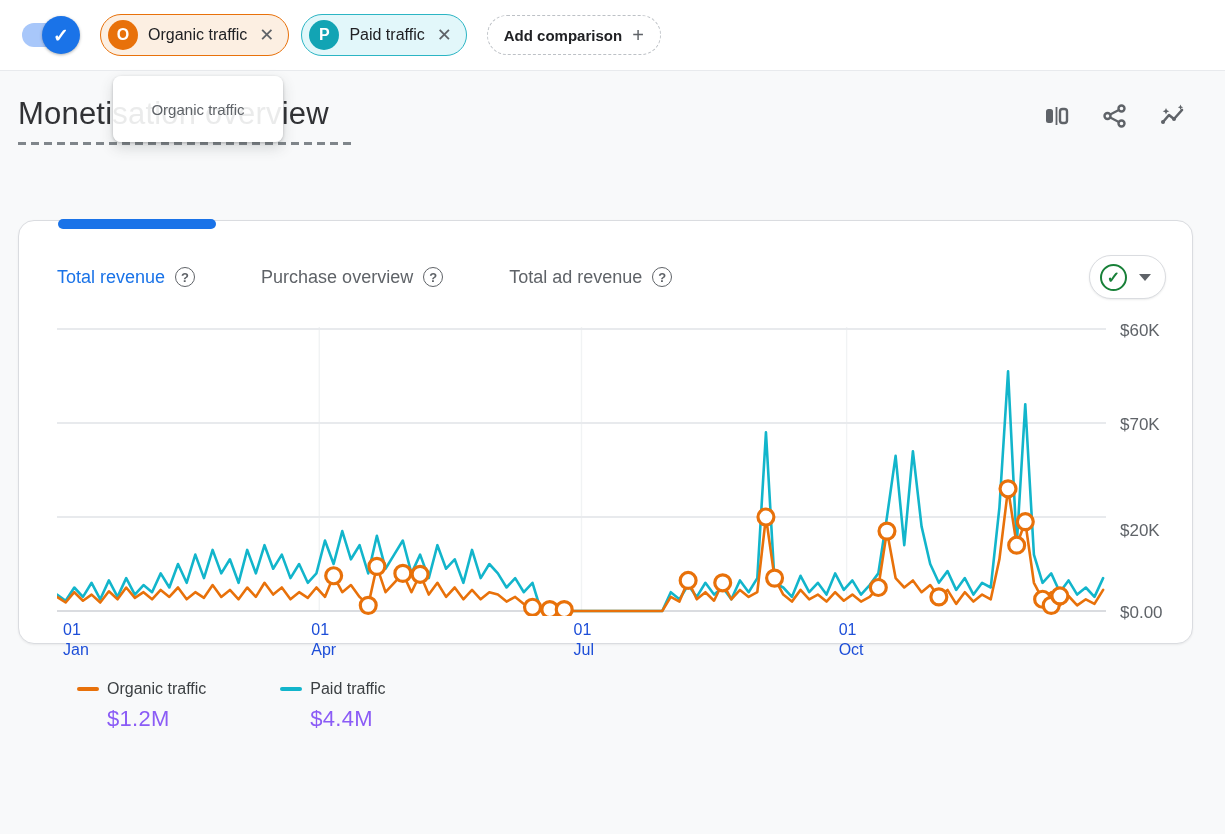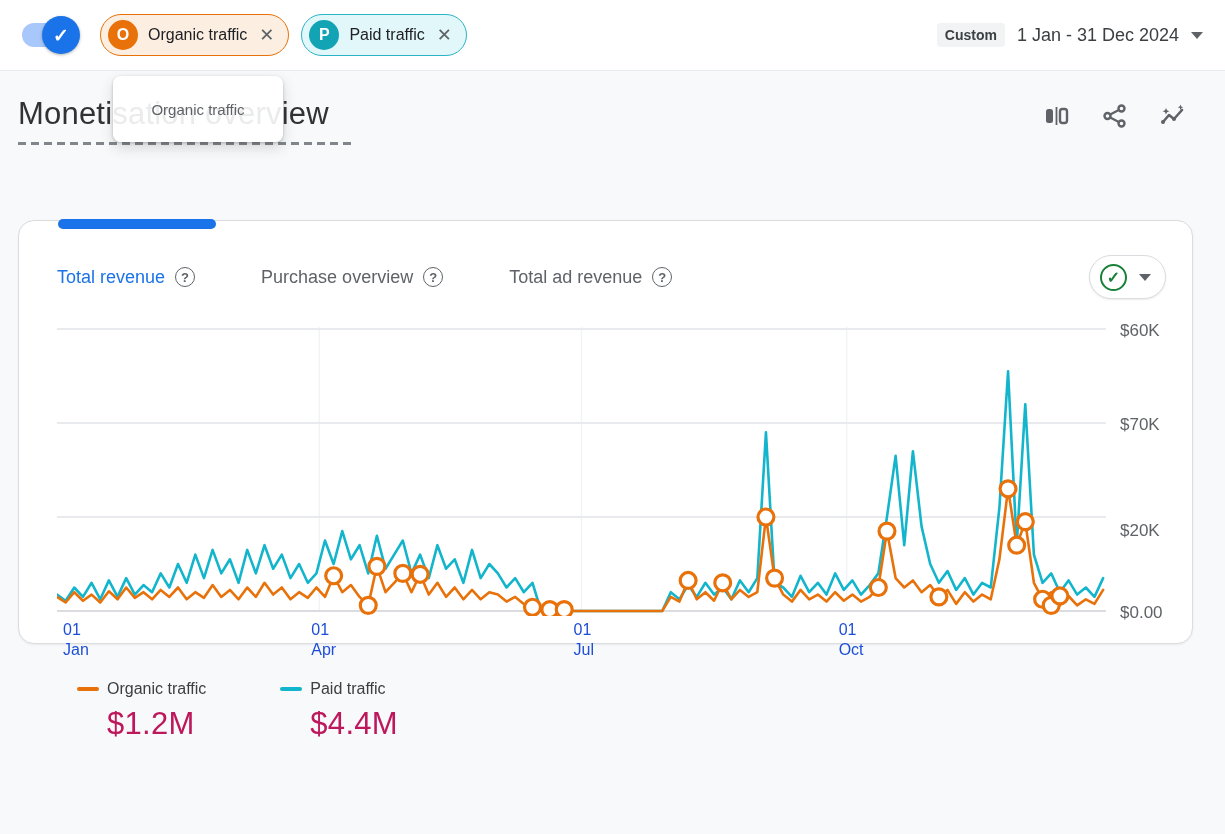--- a/index.html
+++ b/index.html
@@ -64,21 +64,21 @@
   .x-label { position:absolute; font-size:16px; color:#1d4ed8; line-height:1.25; white-space:nowrap; }
   .y-col { width:86px; position:relative; height:295px; flex:none; }
   .y-label { position:absolute; left:14px; font-size:17px; color:#5f6368; transform:translateY(-38%); }
 
   
   .legend { display:flex; gap:74px; padding-left:58px; margin-top:12px; }
   .legend-item { cursor:pointer; }
   .legend-top { display:flex; align-items:center; gap:8px; }
   .legend-dash { width:22px; height:4px; border-radius:2px; }
   .legend-label { font-size:16px; color:#3c4043; }
-  .legend-value { font-size:31px; color:#be185d; margin:8px 0 0 30px; letter-spacing:.3px; }
+  .legend-value { font-size:22px; color:#8b5cf6; margin:8px 0 0 30px; letter-spacing:.3px; }
 </style>
 </head>
 <body>
 
 <div class="header-bar">
   <div class="toggle">
     <div class="toggle-thumb">✓</div>
   </div>
 
   <div class="chip" id="chip0" style="border-color: rgb(232, 113, 10); background: rgb(252, 239, 226);">
@@ -86,26 +86,25 @@
     <span>Organic traffic</span>
     <span class="chip-x">✕</span>
   </div>
 
   <div class="chip" id="chip1" style="border-color: rgb(43, 181, 196); background: rgb(226, 247, 250);">
     <div class="chip-avatar" style="background: rgb(18, 164, 180);">P</div>
     <span>Paid traffic</span>
     <span class="chip-x">✕</span>
   </div>
 
-
-  <div class="header-right">
-    <span class="custom-badge">Custom</span>
-    <span class="date-label">1 Jan - 31 Dec 2024</span>
-    <span class="date-caret"></span>
-  </div>
+  <button class="add-comparison">
+    <span>Add comparison</span>
+    <span class="add-plus">+</span>
+  </button>
+
 </div>
 
 <div class="title-row">
   <div class="page-title-wrap">
     <div class="page-title">Monetisation overview</div>
     <div class="title-dashes"></div>
   </div>
   <div class="toolbar-icons">
     <svg class="tool-icon" viewBox="0 0 28 28">
       <rect x="3" y="7" width="7" height="14" rx="2.5" fill="currentColor"></rect>

